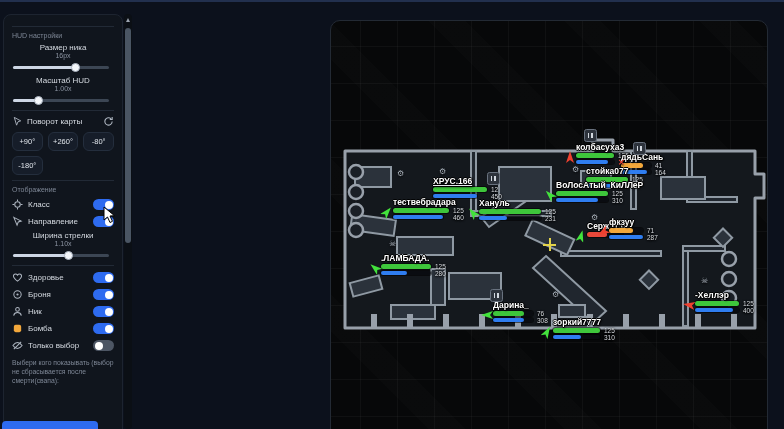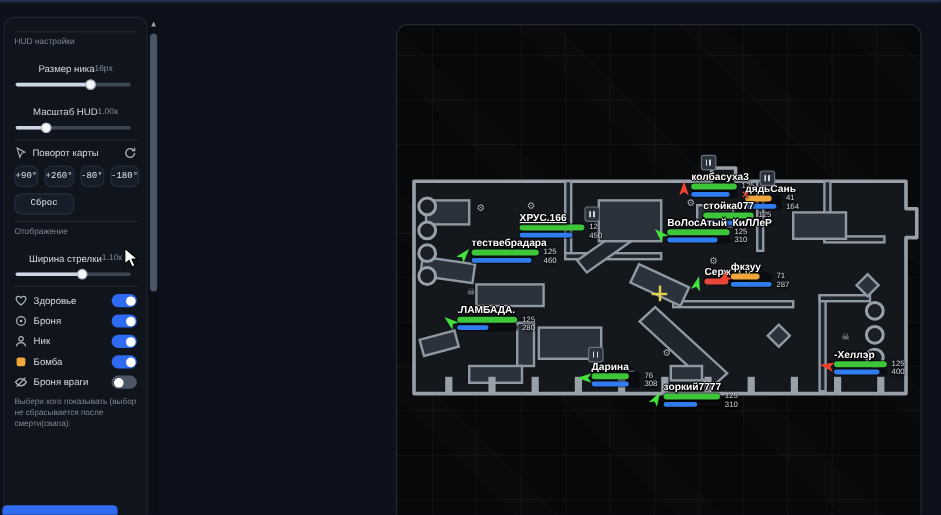--- a/index.html
+++ b/index.html
@@ -11,32 +11,32 @@
   .sidebar{position:absolute;left:3px;top:14px;width:120px;height:430px;
            background:#10151d;border:1px solid #1d2430;border-radius:8px;
            padding:6px 8px;box-sizing:border-box;}
   .sb-header{display:flex;align-items:center;justify-content:space-between;margin-bottom:4px;}
   .sb-title{font-size:11px;font-weight:bold;letter-spacing:.2px;}
   .hamburger{width:16px;height:14px;background:#1d2530;border:1px solid #2a3442;border-radius:4px;
              display:flex;flex-direction:column;justify-content:center;gap:2px;align-items:center;cursor:pointer;}
   .hamburger i{display:block;width:8px;height:1px;background:#cdd3db;}
   .divider{height:1px;background:#222a36;margin:5px 0;}
   .sec-label{font-size:7px;color:#7e8苔796;color:#7e8796;margin:3px 0 2px;}
-  .srow{display:flex;align-items:center;justify-content:center;margin-top:14px;}
+  .srow{display:flex;align-items:center;justify-content:flex-end;margin-top:4px;flex-direction:column;}
   .slabel{font-size:8px;color:#d5dae1;}
   .svalue{font-size:7px;color:#8b93a1;}
   .slider{position:relative;height:10px;margin:3px 1px 2px;}
   .slider-track{position:absolute;left:0;right:4px;top:4px;height:2.5px;border-radius:2px;background:#3c4654;}
   .slider-fill{position:absolute;left:0;top:0;height:100%;border-radius:2px;background:#cdd6e4;}
   .slider-knob{position:absolute;top:0.5px;width:9px;height:9px;border-radius:50%;
                background:#f4f7fb;border:1px solid #aab3c0;box-sizing:border-box;margin-left:-4px;}
   .rot-head{display:flex;align-items:center;gap:4px;margin-top:2px;}
   .rot-head .grow{flex:1;}
   .icon12{width:11px;height:11px;flex:0 0 auto;}
-  .btn-grid{display:grid;grid-template-columns:1fr 1fr 1fr 1fr;gap:5px;margin-top:5px;font-family:Liberation Mono, monospace;}
+  .btn-grid{display:grid;grid-template-columns:1fr 1fr 1fr;gap:5px;margin-top:5px;}
   .btn{background:#161d29;border:1px solid #242e3d;border-radius:6px;color:#dfe4ea;
        font-size:7.5px;text-align:center;padding:4px 0;cursor:pointer;font-family:inherit;}
   .btn.full{grid-column:1 / span 2;}
   .trow{display:flex;align-items:center;gap:5px;margin-top:6px;}
   .trow .tlabel{flex:1;font-size:8px;color:#d5dae1;line-height:1.15;}
   .toggle{width:21px;height:11px;border-radius:6px;position:relative;flex:0 0 auto;cursor:pointer;}
   .toggle.on{background:#2e6bf0;}
   .toggle.off{background:#4d5664;}
   .toggle .knob{position:absolute;top:1.5px;width:8px;height:8px;border-radius:50%;background:#fff;}
   .toggle.on .knob{right:1.5px;}
@@ -126,25 +126,45 @@
       <span class="slabel grow">Поворот карты</span>
       <svg class="icon12" viewBox="0 0 12 12">
         <path d="M10 6a4 4 0 1 1-1.2-2.9M10 1.2v2.6H7.4" fill="none" stroke="#aeb6c1" stroke-width="1.2"></path>
       </svg>
     </div>
     <div class="btn-grid" id="rot-buttons">
         <button class="btn">+90°</button>
         <button class="btn">+260°</button>
         <button class="btn">-80°</button>
         <button class="btn">-180°</button>
-        <button class="btn full">Сброс</button>
       </div>
 
     <div class="divider"></div>
     <div class="sec-label">Отображение</div>
+    <div id="toggles-top">
+        <div class="trow">
+          <svg viewBox="0 0 12 12" class="icon12">
+            <circle cx="6" cy="6" r="3" style="fill:none;stroke:#aeb6c1;stroke-width:1.1"></circle>
+            <path d="M6 0.5v2M6 9.5v2M0.5 6h2M9.5 6h2" style="fill:none;stroke:#aeb6c1;stroke-width:1.1"></path>
+          </svg>
+          <span class="tlabel">Класс</span>
+          <div class="toggle on">
+            <div class="knob"></div>
+          </div>
+        </div>
+        <div class="trow">
+          <svg viewBox="0 0 12 12" class="icon12">
+            <path d="M2 1.5l8 4-3.2 1L5.5 10z" style="fill:none;stroke:#aeb6c1;stroke-width:1.1"></path>
+          </svg>
+          <span class="tlabel">Направление</span>
+          <div class="toggle on">
+            <div class="knob"></div>
+          </div>
+        </div>
+      </div>
 
     <div class="srow">
       <span class="slabel">Ширина стрелки</span>
       <span class="svalue">1.10x</span>
     </div>
     <div class="slider">
       <div class="slider-track">
           <div class="slider-fill" style="width: 55%;"></div>
         </div>
         <div class="slider-knob" style="left: 55%;"></div>
@@ -188,21 +208,21 @@
           <span class="tlabel">Бомба</span>
           <div class="toggle on">
             <div class="knob"></div>
           </div>
         </div>
         <div class="trow">
           <svg viewBox="0 0 12 12" class="icon12">
             <path d="M1 6c1.6-2.2 3.3-3.3 5-3.3S9.4 3.8 11 6c-1.6 2.2-3.3 3.3-5 3.3S2.6 8.2 1 6z" style="fill:none;stroke:#aeb6c1;stroke-width:1.1"></path>
             <path d="M2 10L10 2" style="fill:none;stroke:#aeb6c1;stroke-width:1.1"></path>
           </svg>
-          <span class="tlabel">Броня враги</span>
+          <span class="tlabel">Только выбор</span>
           <div class="toggle off">
             <div class="knob"></div>
           </div>
         </div>
       </div>
 
     <div class="hint">Выбери кого показывать (выбор не сбрасывается после смерти(свапа):</div>
 
   </aside>
 
@@ -298,20 +318,38 @@
             </div>
             <div class="btrack" style="width: 44px;">
               <div class="bfill" style="width: 44px; background: rgb(47, 125, 240);"></div>
             </div>
           </div>
           <div class="pvals" style="left: 58px;">
             <div>12</div>
             <div>450</div>
           </div>
         </div>
+        <div class="player" style="left: 148px; top: 177px;">
+          <div class="pname">Хануль</div>
+          <div class="pbars">
+            <div class="btrack" style="width: 62px;">
+              <div class="bfill" style="width: 62px; background: rgb(62, 198, 59);"></div>
+            </div>
+            <div class="btrack" style="width: 62px;">
+              <div class="bfill" style="width: 28px; background: rgb(47, 125, 240);"></div>
+            </div>
+          </div>
+          <div class="pvals" style="left: 66px;">
+            <div>125</div>
+            <div>231</div>
+          </div>
+          <svg class="parrow" viewBox="0 0 12 8" style="transform: rotate(-130deg);">
+            <polygon points="0,0 12,4 0,8 3,4" fill="#43e23c"></polygon>
+          </svg>
+        </div>
         <div class="player" style="left: 50px; top: 232px;">
           <div class="pname">.ЛАМБАДА.</div>
           <div class="pbars">
             <div class="btrack" style="width: 50px;">
               <div class="bfill" style="width: 50px; background: rgb(62, 198, 59);"></div>
             </div>
             <div class="btrack" style="width: 50px;">
               <div class="bfill" style="width: 26px; background: rgb(47, 125, 240);"></div>
             </div>
           </div>

